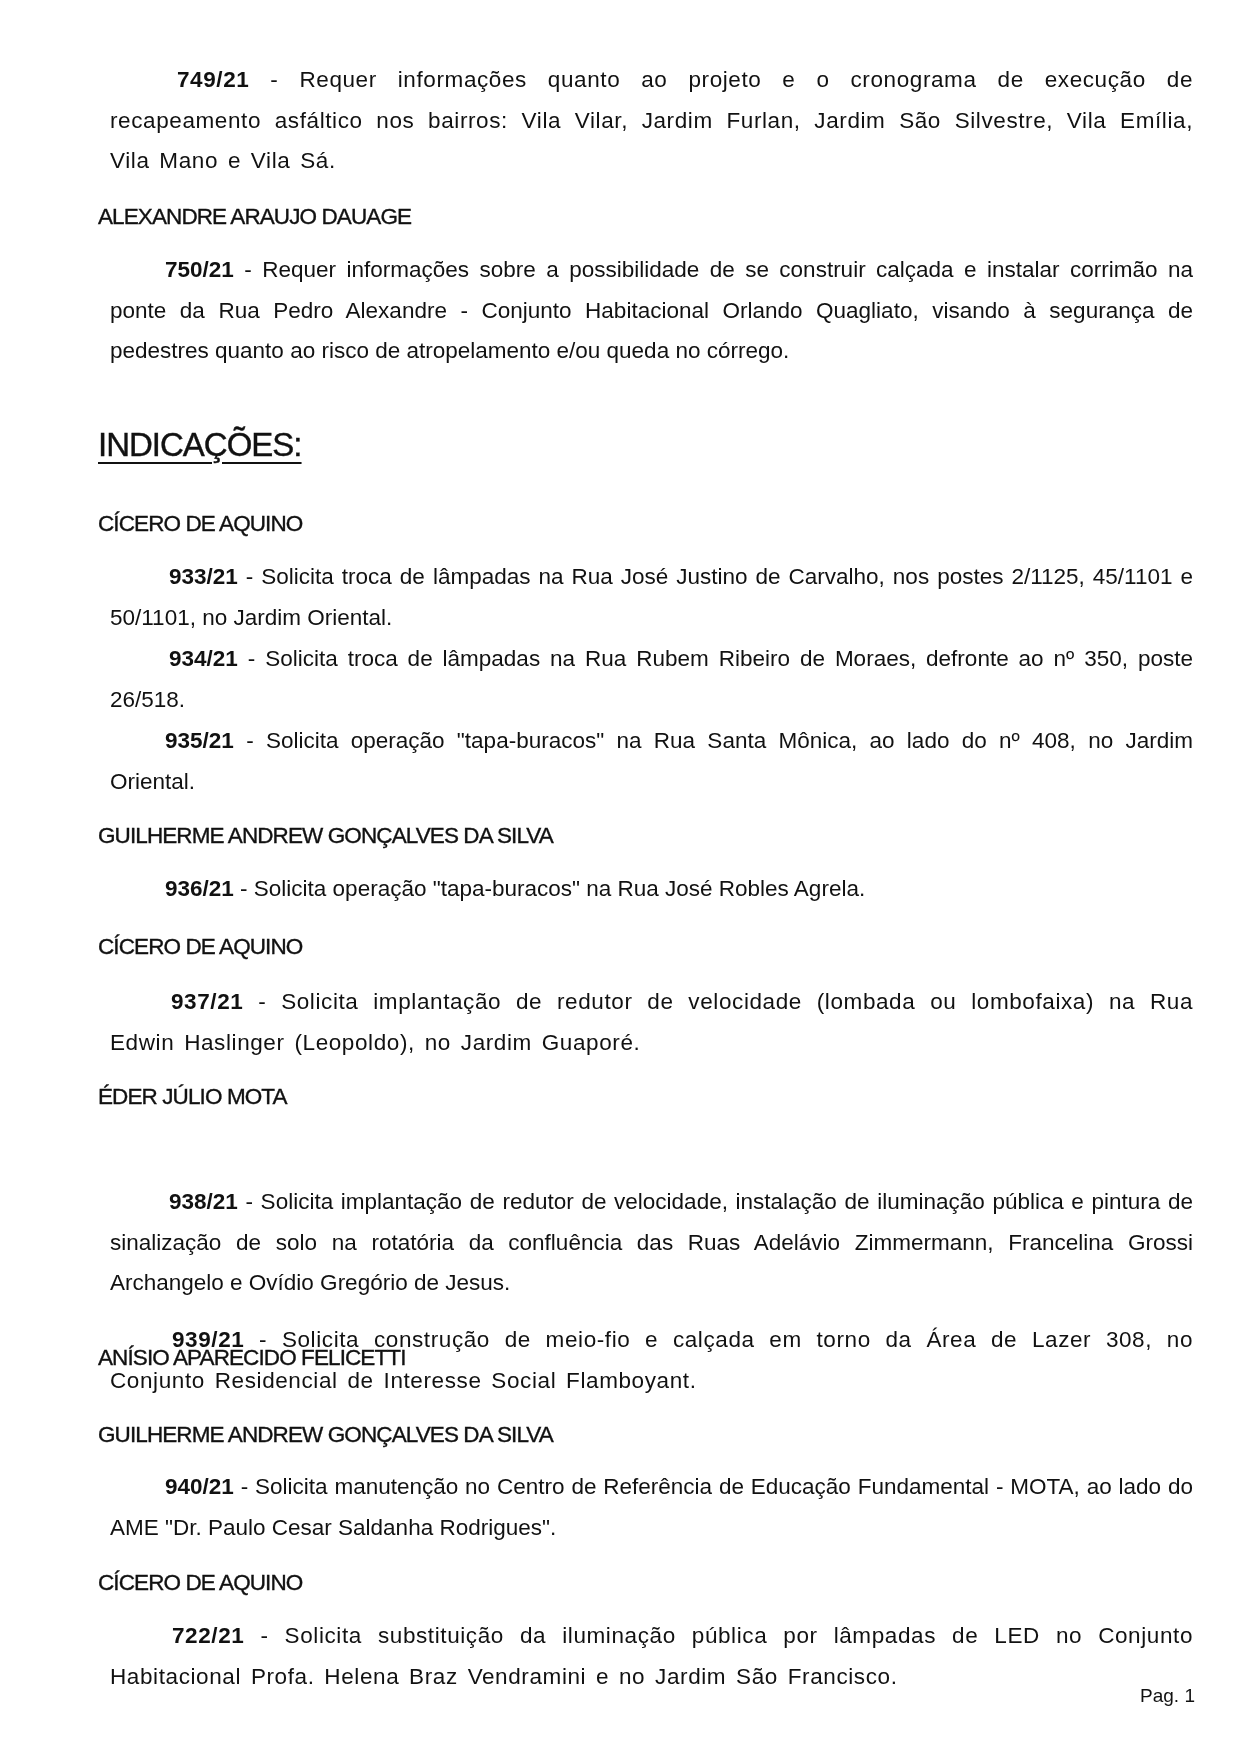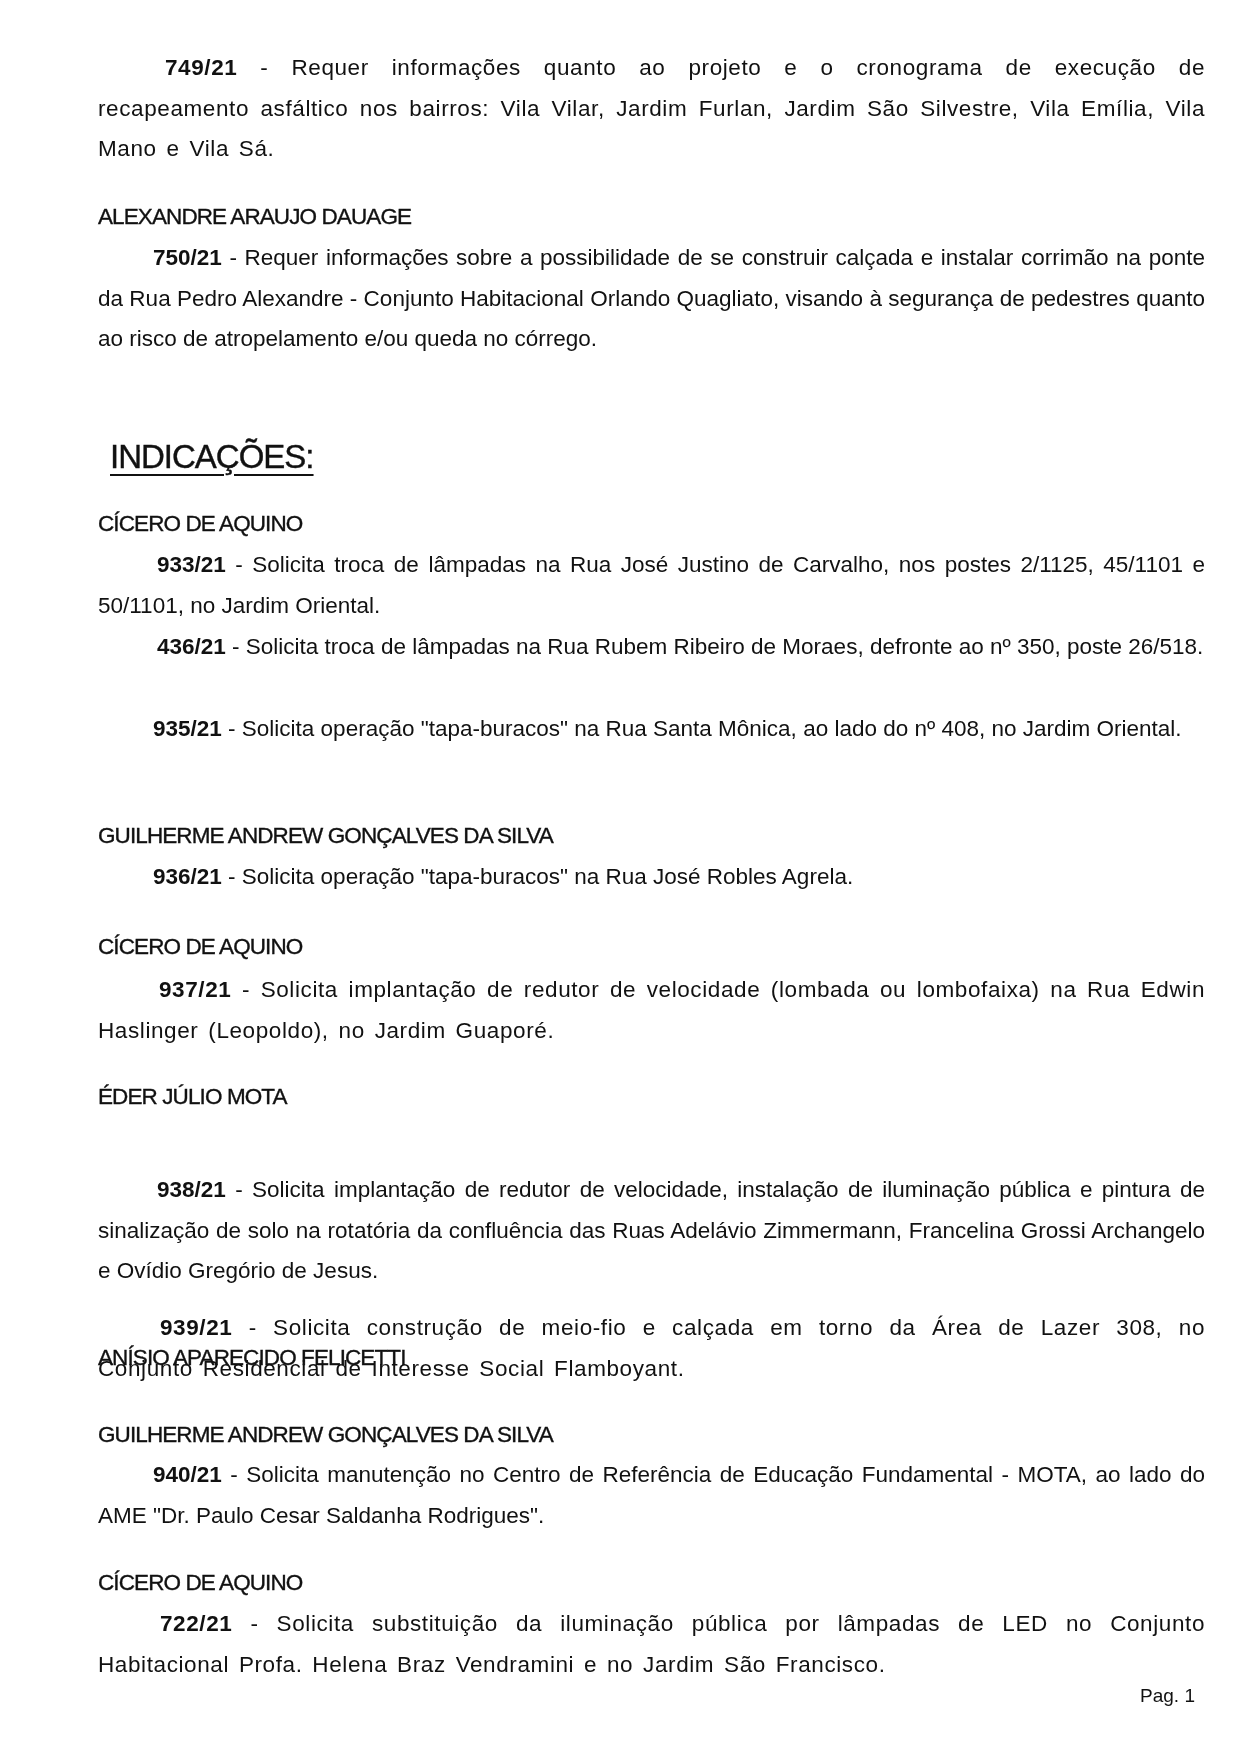--- a/index.html
+++ b/index.html
@@ -1,24 +1,24 @@
 <!DOCTYPE html>
 <html><head>
 <meta charset="utf-8">
 <style>
   html, body { margin: 0; padding: 0; background: #ffffff; }
   body { width: 1240px; height: 1755px; position: relative; overflow: hidden;
          font-family: "Liberation Sans", "DejaVu Sans", sans-serif; color: #111111; }
   .blk { position: absolute; left: 98px; width: 1107px; }
-  .para { font-size: 22.5px; line-height: 40.5px; text-align: justify; text-align-last: left; margin: 0; }
+  .para { font-size: 22.5px; line-height: 40.5px; text-align: justify; text-align-last: left; margin: 12px; }
   .para.spaced { letter-spacing: 0.6px; word-spacing: 3px; }
   .num { font-weight: bold; }
   .name { position: absolute; left: 98px; font-size: 22.5px; font-weight: normal;
           letter-spacing: -0.9px; margin: 0; line-height: 28px; -webkit-text-stroke: 0.35px #111; }
-  .heading { position: absolute; left: 98px; font-size: 33px; margin: 12px; line-height: 40px;
+  .heading { position: absolute; left: 98px; font-size: 33px; margin: 0; line-height: 40px;
              letter-spacing: -1px; text-decoration: underline; text-underline-offset: 6px;
              text-decoration-thickness: 2px; -webkit-text-stroke: 0.4px #111; }
   .pagenum { position: absolute; right: 45px; top: 1685px; font-size: 19px; margin: 0; }
 </style>
 </head>
 <body>
 
 <div class="blk" style="top:48px">
   <p class="para spaced" style="text-indent:67px"><span class="num">749/21</span><span> - Requer informações quanto ao projeto e o cronograma de execução de recapeamento asfáltico nos bairros: Vila Vilar, Jardim Furlan, Jardim São Silvestre, Vila Emília, Vila Mano e Vila Sá.</span></p>
 </div>
@@ -31,21 +31,21 @@
 
 <p class="heading" style="top:425px">INDICAÇÕES:</p>
 
 <p class="name" style="top:510px">CÍCERO DE AQUINO</p>
 
 <div class="blk" style="top:545px">
   <p class="para" style="text-indent:59px"><span class="num">933/21</span><span> - Solicita troca de lâmpadas na Rua José Justino de Carvalho, nos postes 2/1125, 45/1101 e 50/1101, no Jardim Oriental.</span></p>
 </div>
 
 <div class="blk" style="top:627px">
-  <p class="para" style="text-indent:59px"><span class="num">436/21</span><span> - Solicita troca de lâmpadas na Rua Rubem Ribeiro de Moraes, defronte ao nº 350, poste 26/518.</span></p>
+  <p class="para" style="text-indent:59px"><span class="num">934/21</span><span> - Solicita troca de lâmpadas na Rua Rubem Ribeiro de Moraes, defronte ao nº 350, poste 26/518.</span></p>
 </div>
 
 <div class="blk" style="top:709px">
   <p class="para" style="text-indent:55px"><span class="num">935/21</span><span> - Solicita operação "tapa-buracos" na Rua Santa Mônica, ao lado do nº 408, no Jardim Oriental.</span></p>
 </div>
 
 <p class="name" style="top:822px">GUILHERME ANDREW GONÇALVES DA SILVA</p>
 
 <div class="blk" style="top:857px">
   <p class="para" style="text-indent:55px"><span class="num">936/21</span><span> - Solicita operação "tapa-buracos" na Rua José Robles Agrela.</span></p>

